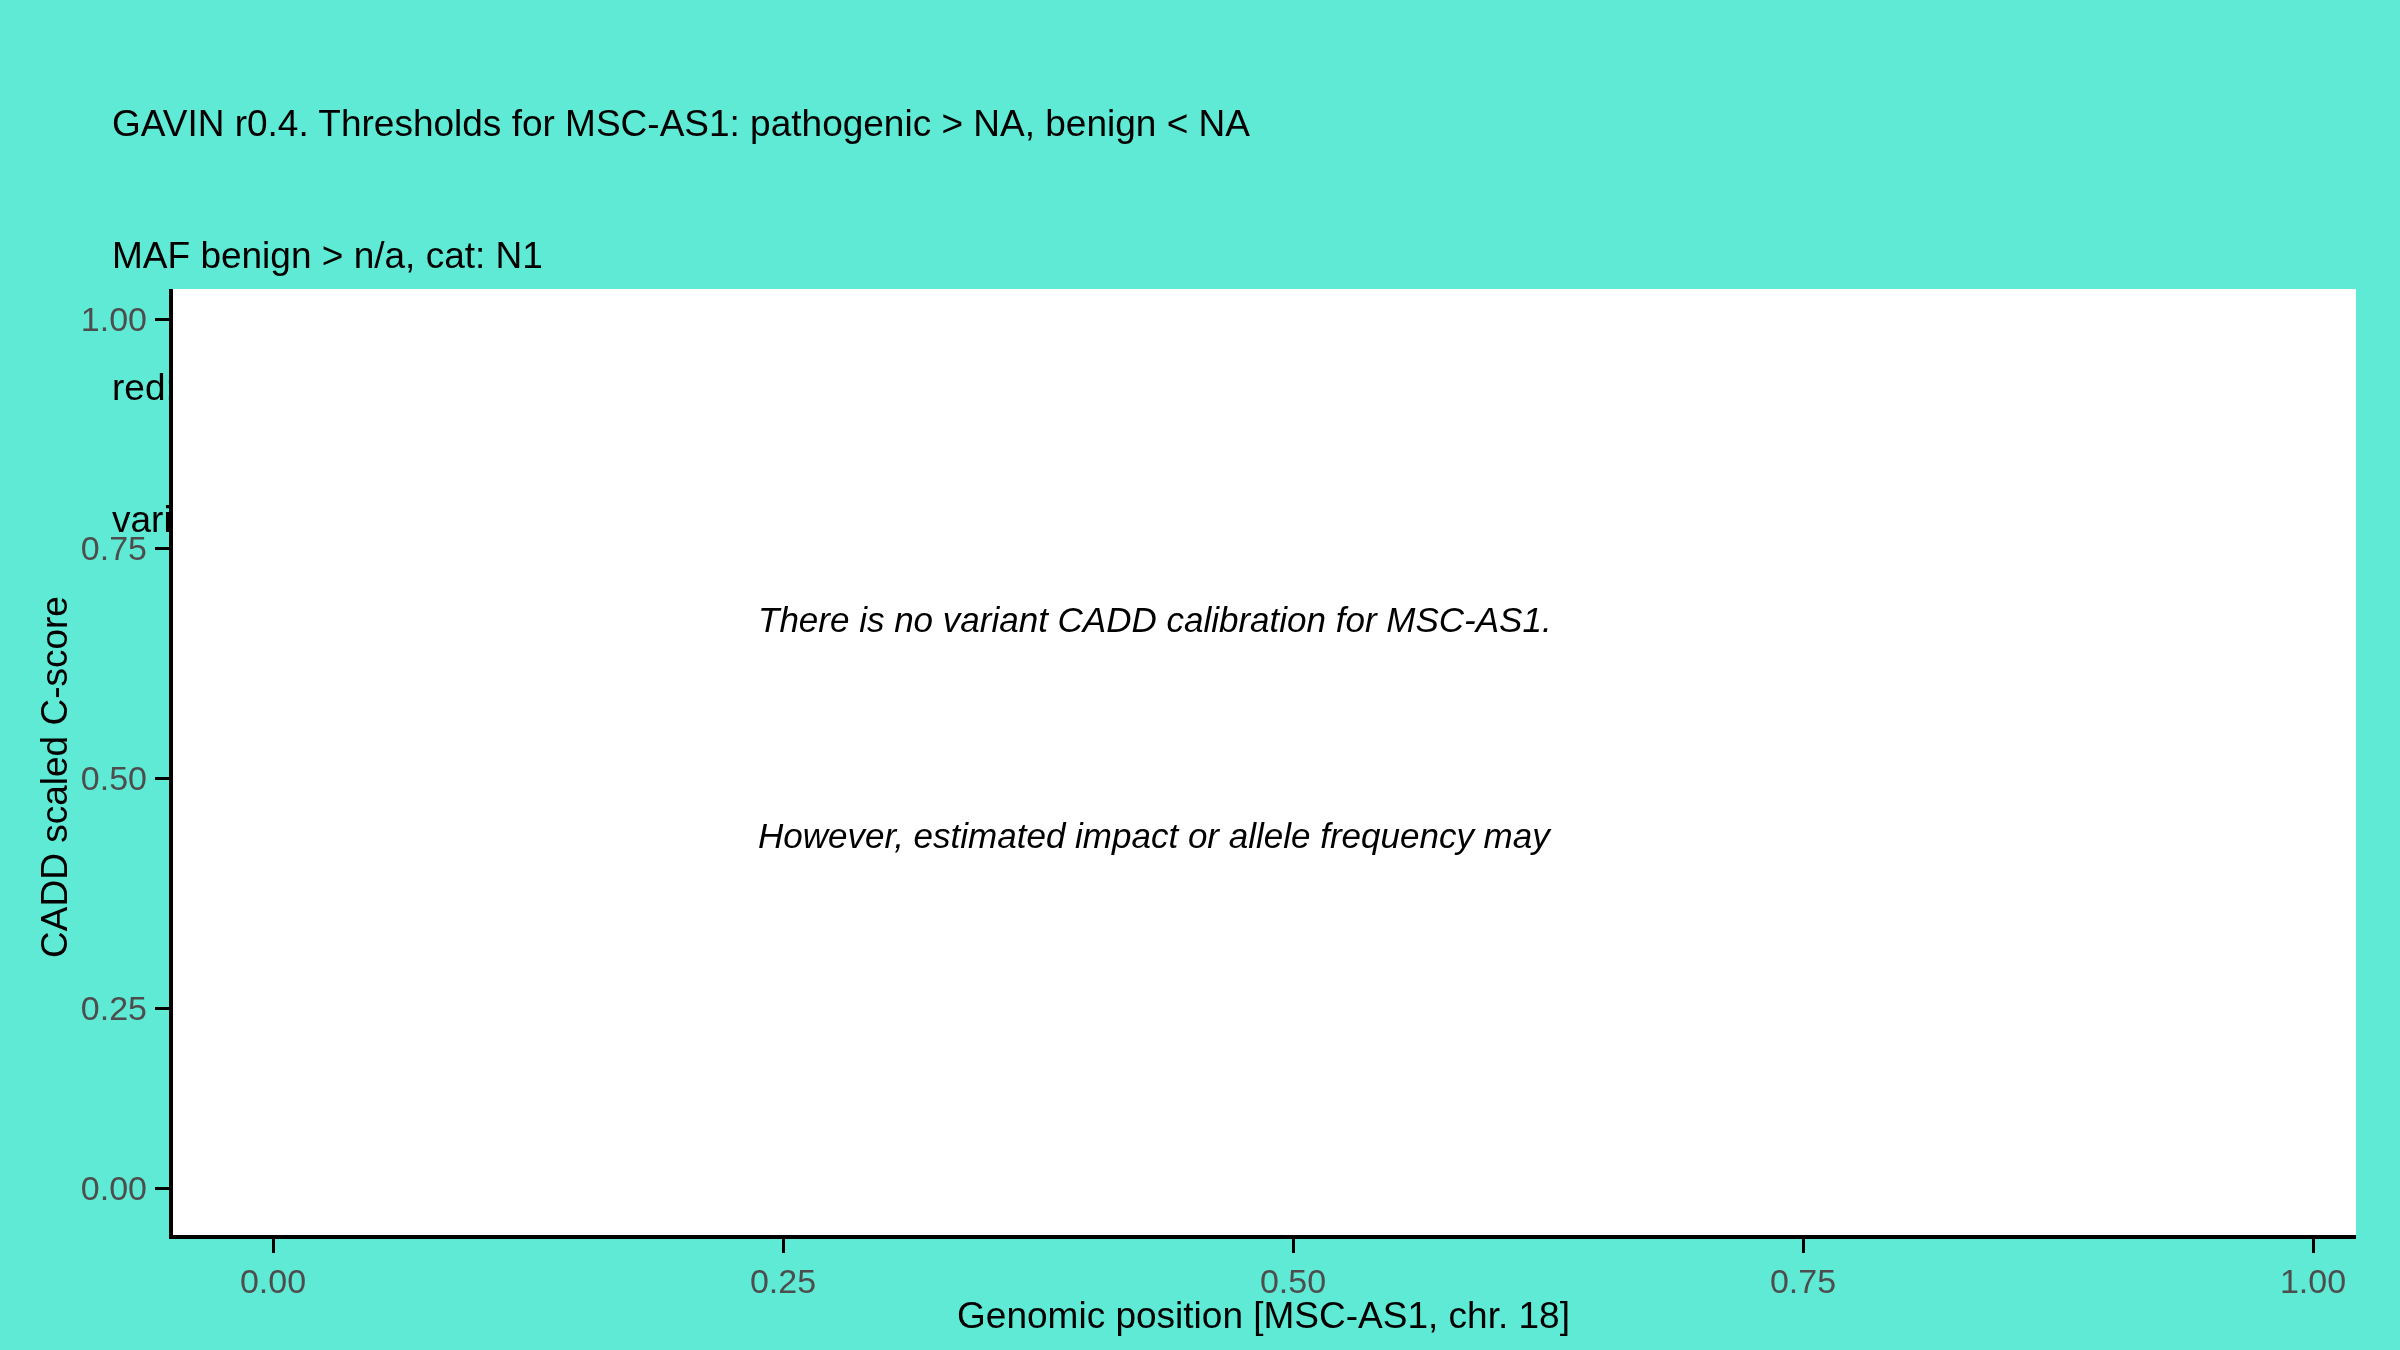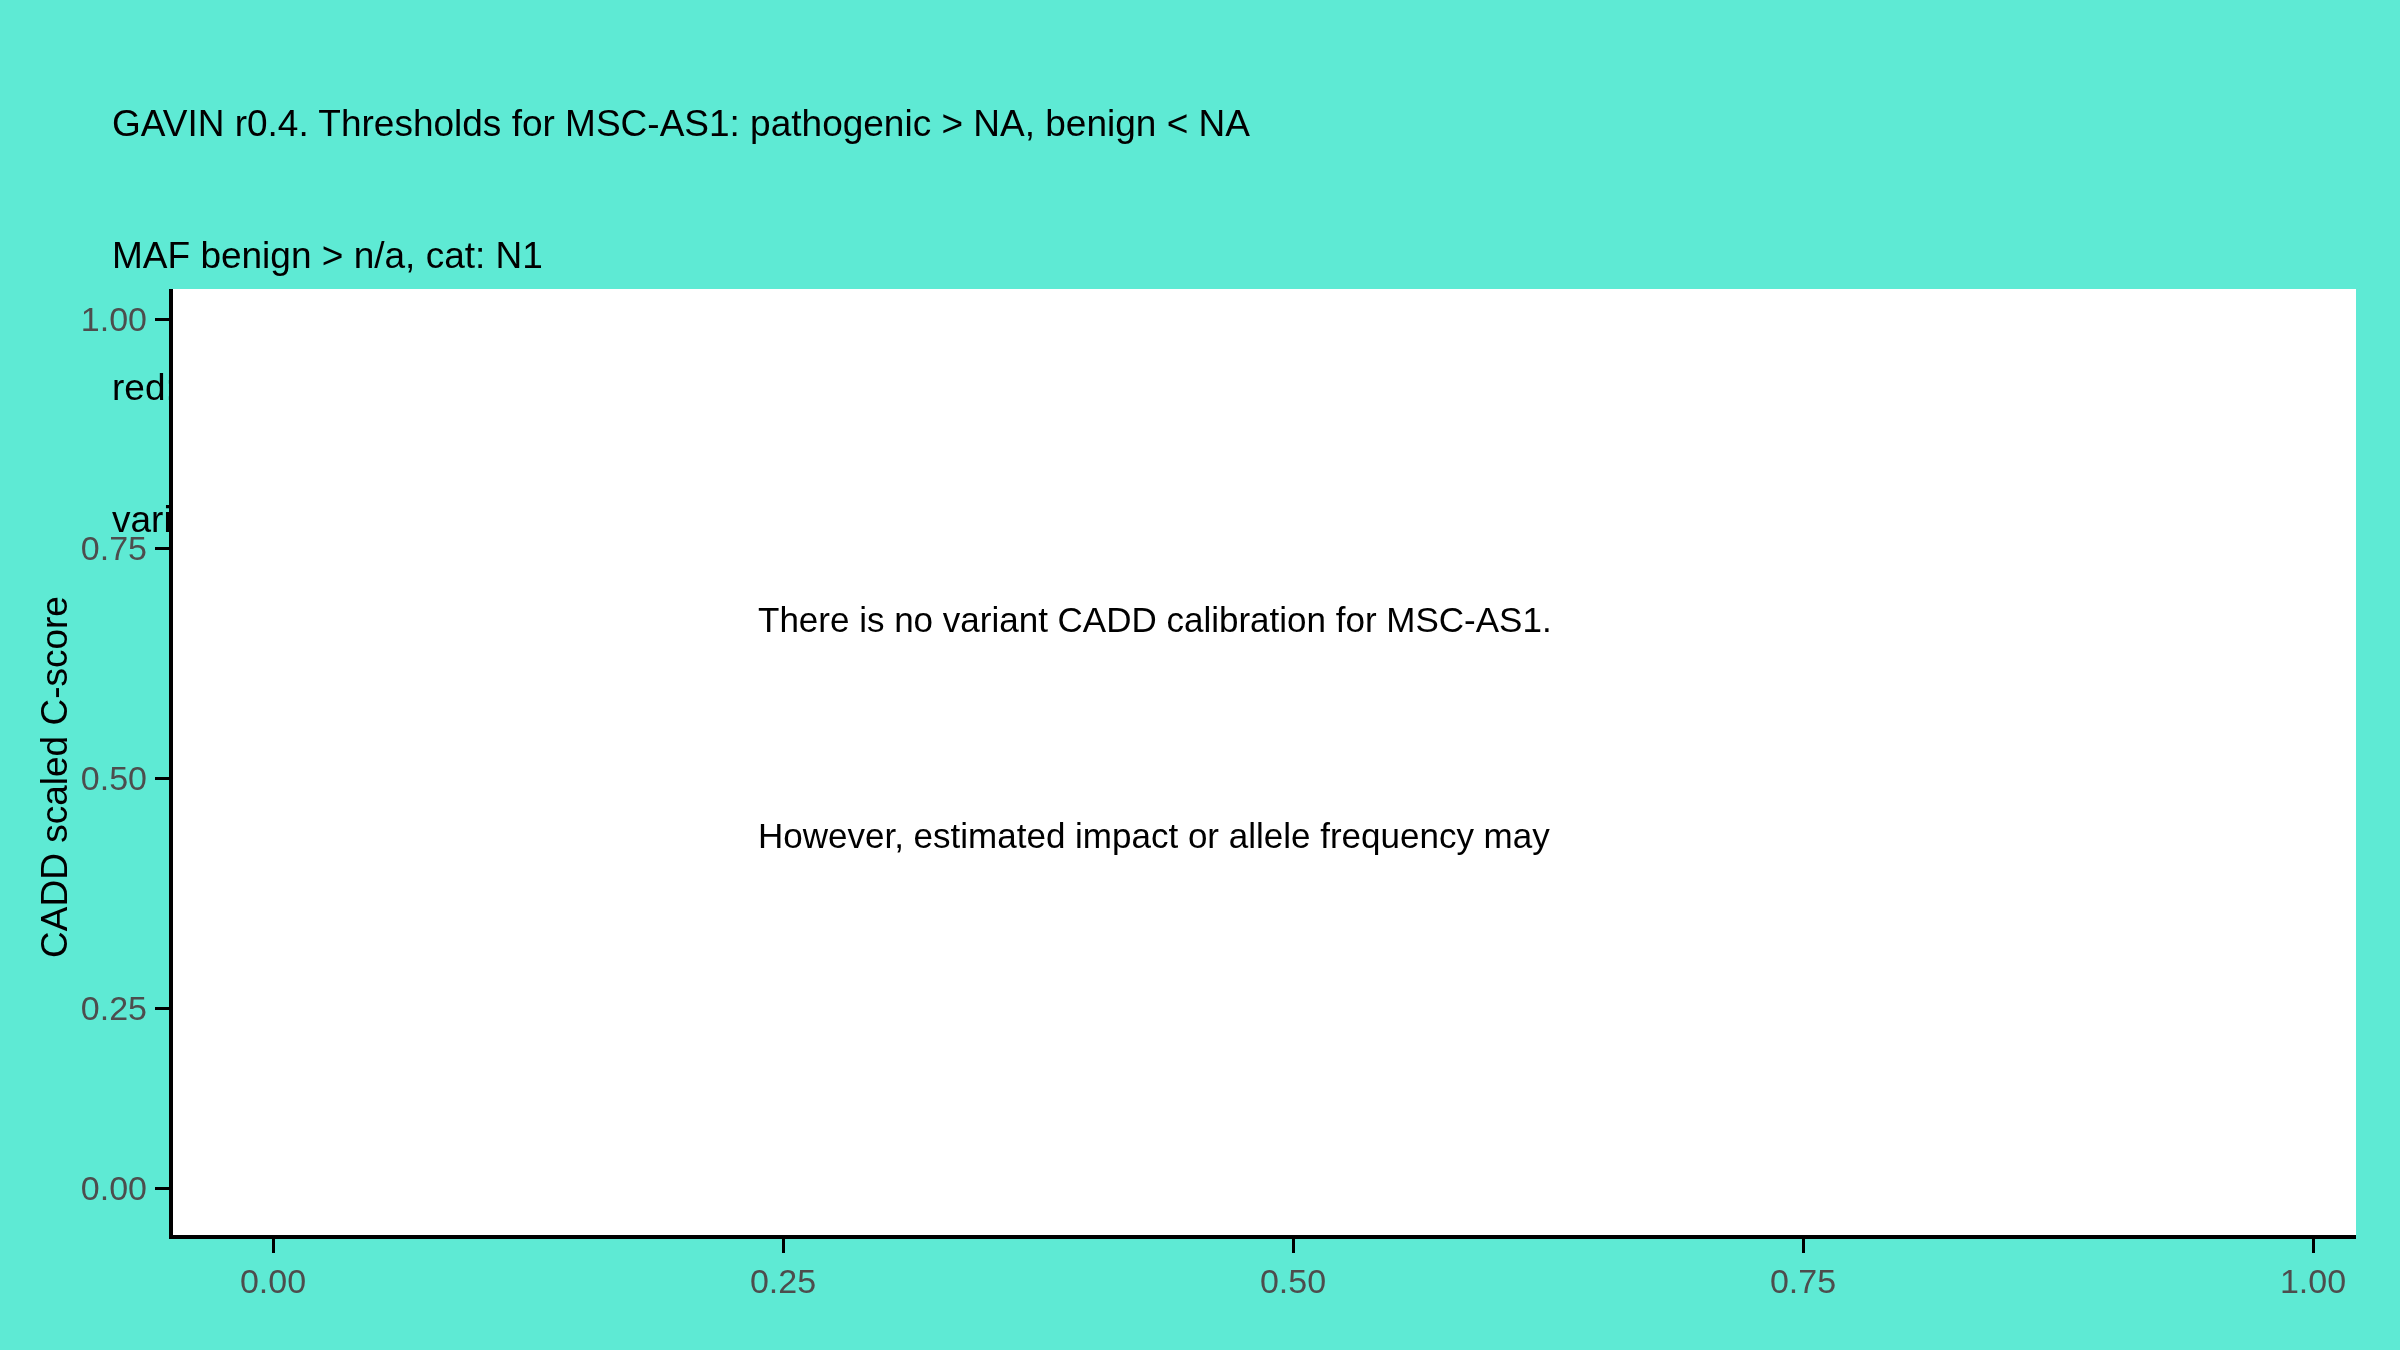--- a/index.html
+++ b/index.html
@@ -129,20 +129,21 @@
 
   
   #annotation {
     position: absolute;
     left: 758px;
     top: 440px;
     font-size: 35px;
     line-height: 72px;
     color: #000000;
     white-space: pre;
+    font-style: italic;
   }
   #annotation .aline {
     display: block;
     white-space: pre;
   }
 </style>
 </head>
 <body>
 
 <div id="plot-root">
@@ -182,20 +183,21 @@
 
   <div class="x-tick-mark" style="left:1292px;"></div>
   <div class="x-lab-wrap" style="left:1293px;">0.50</div>
 
   <div class="x-tick-mark" style="left:1802px;"></div>
   <div class="x-lab-wrap" style="left:1803px;">0.75</div>
 
   <div class="x-tick-mark" style="left:2312px;"></div>
   <div class="x-lab-wrap" style="left:2313px;">1.00</div>
 
+  <div id="x-axis-title">Genomic position [MSC-AS1, chr. 18]</div>
   <div id="y-axis-title">CADD scaled C-score</div>
 
   <div id="annotation">
     <span class="aline">There is no variant CADD calibration for MSC-AS1.</span>
     <span class="aline">However, estimated impact or allele frequency may</span>
   </div>
 
 </div>
 
 </body></html>

